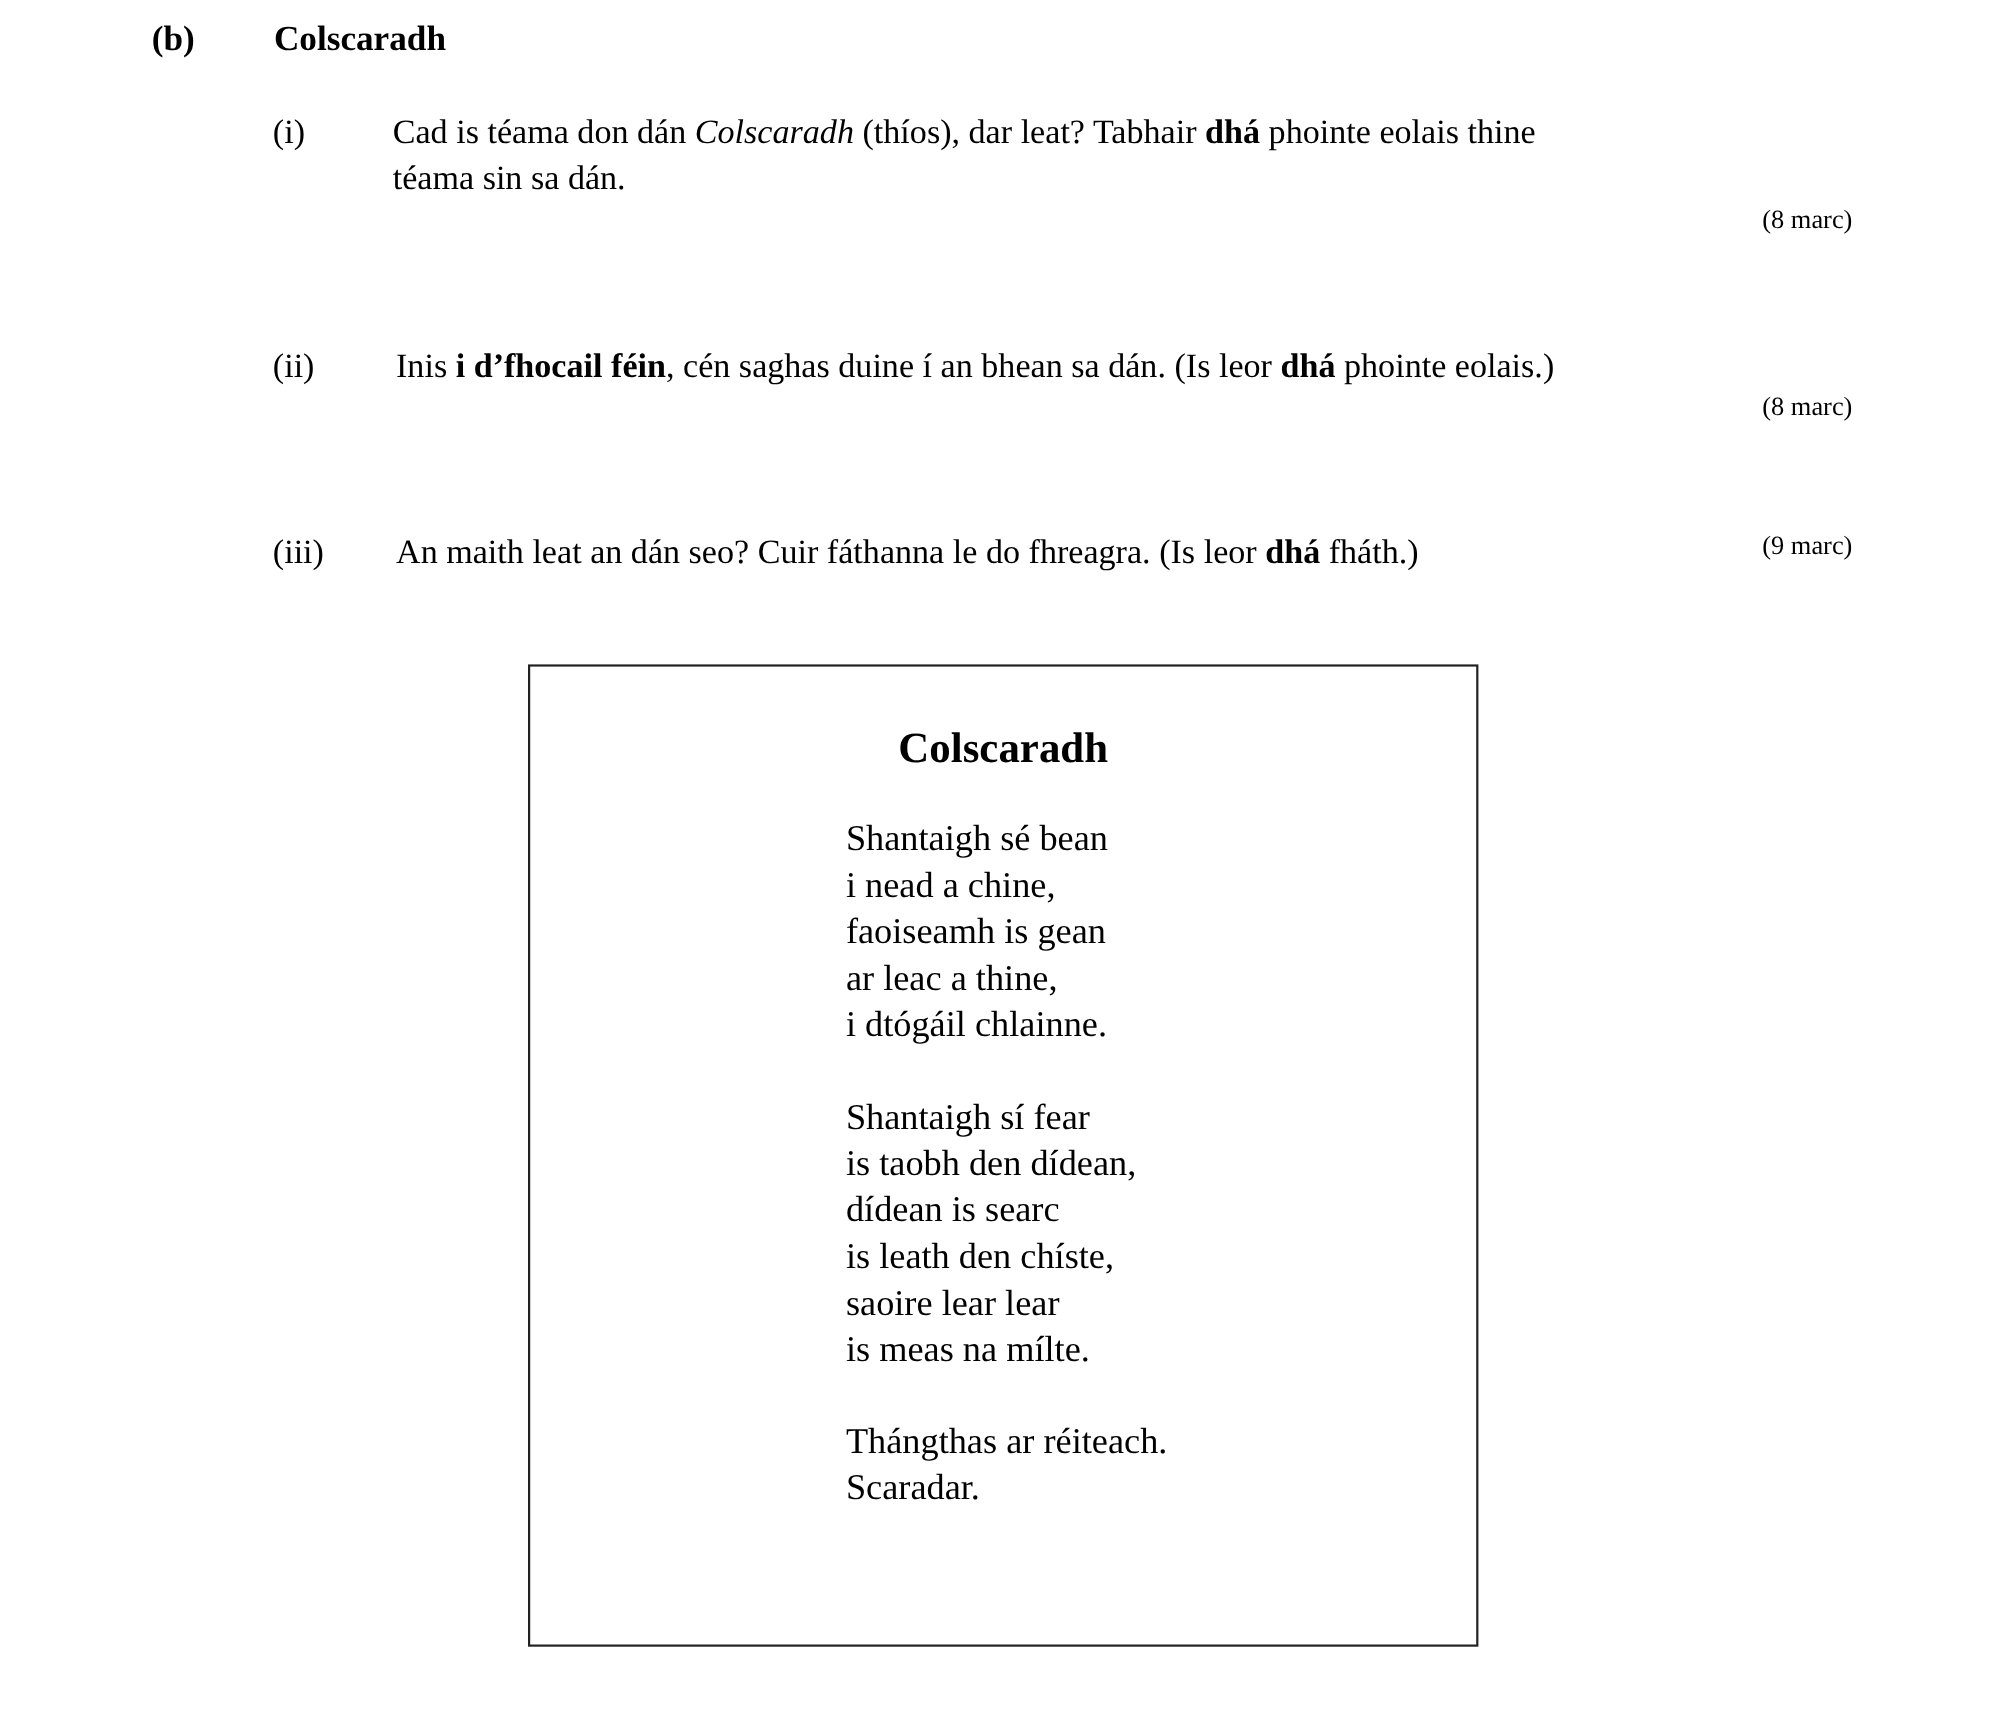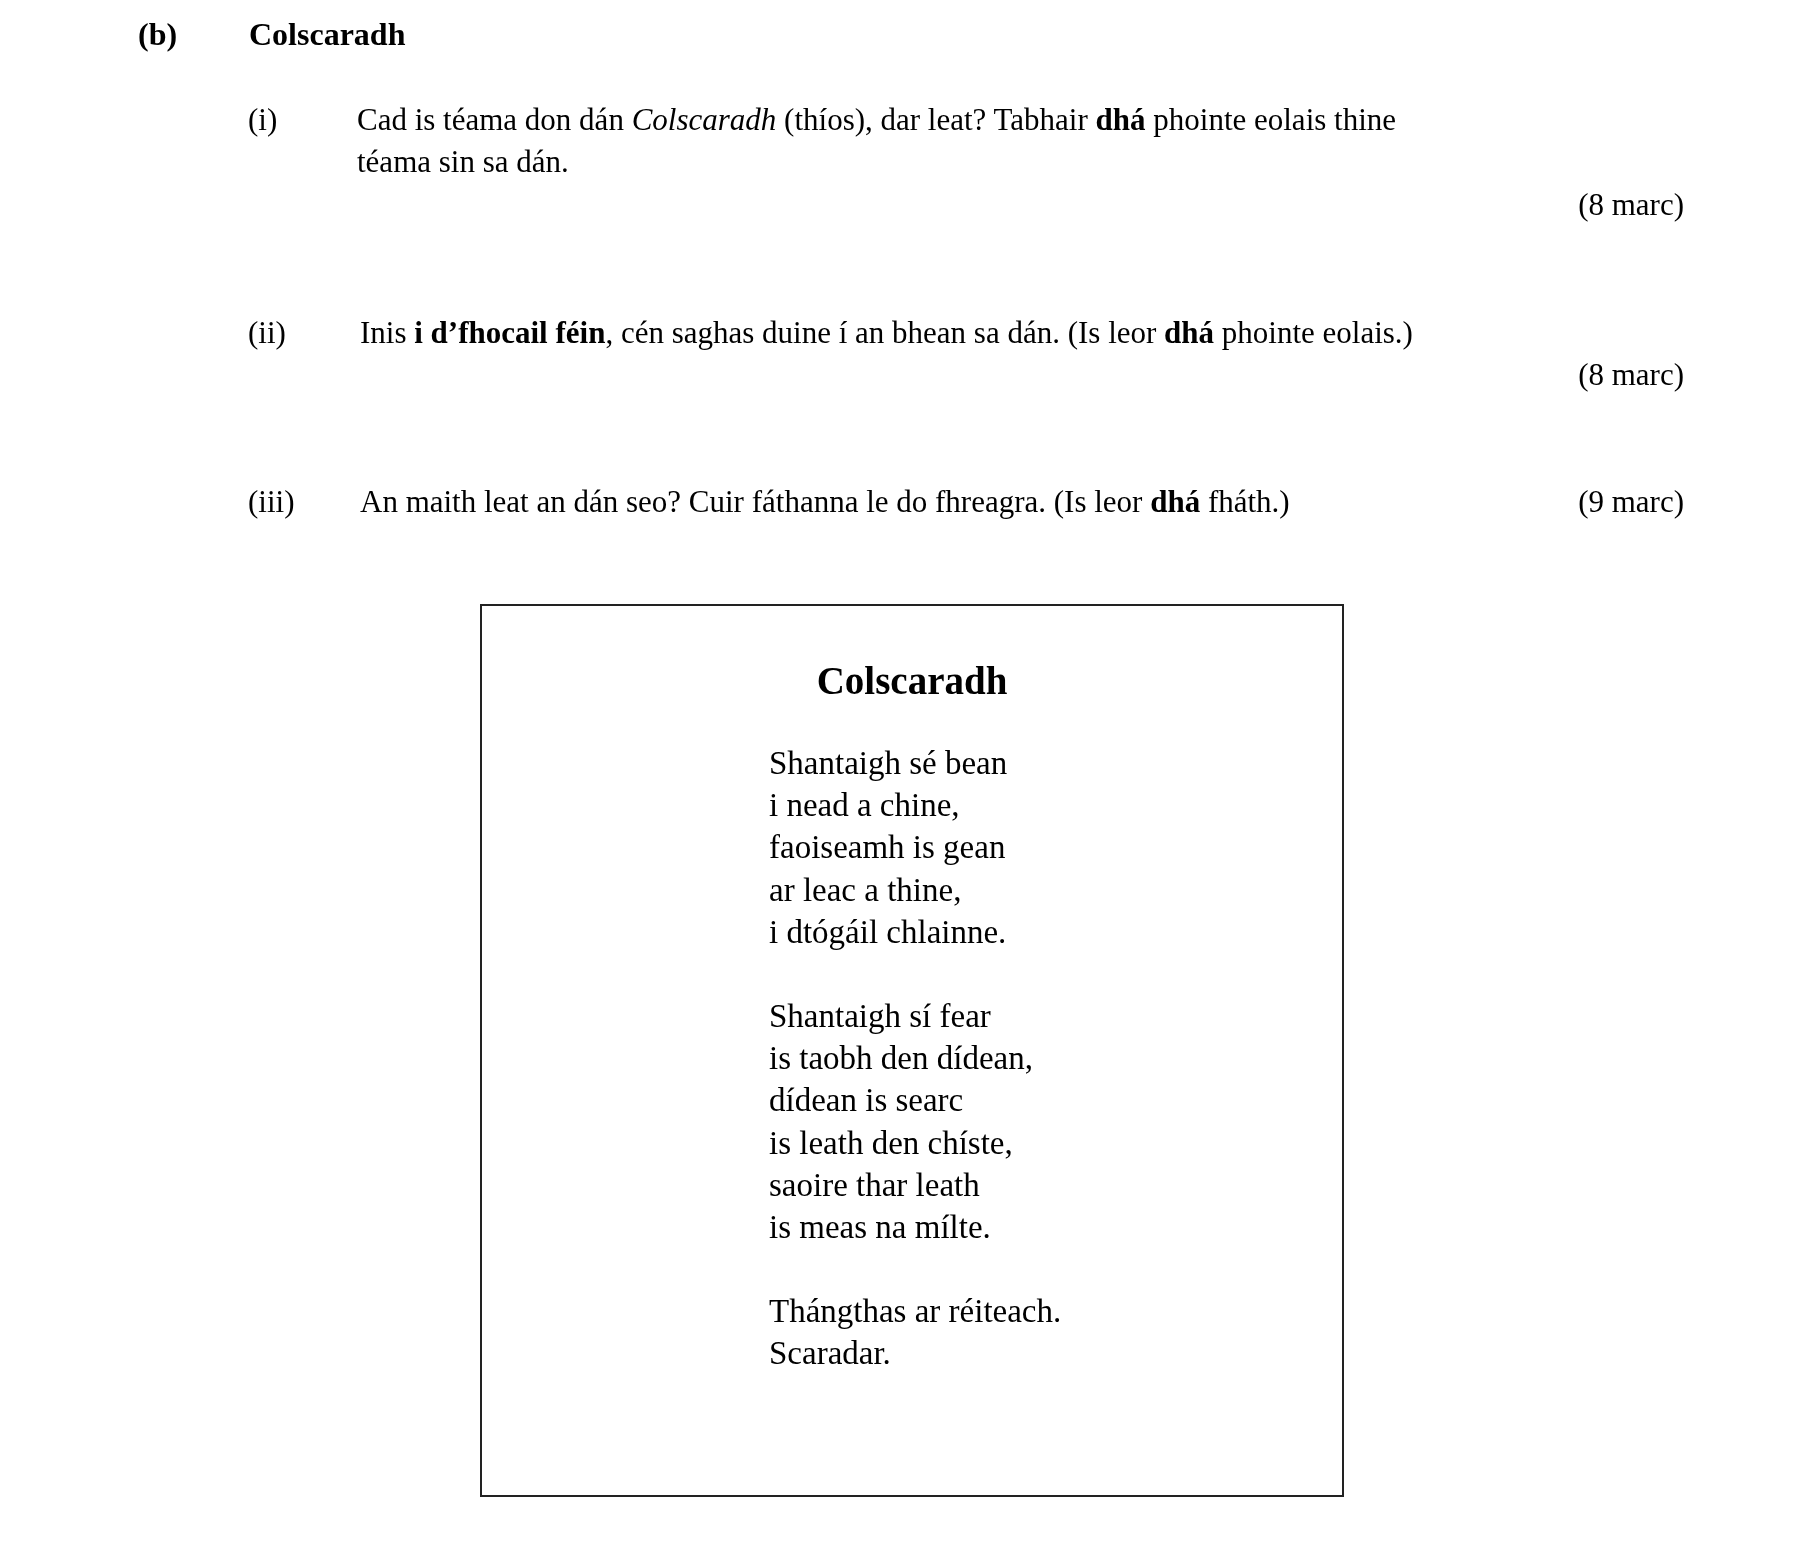--- a/index.html
+++ b/index.html
@@ -19,21 +19,21 @@
     .section-label {
       left: 138px; top: 16px;
       font-size: 32px; font-weight: bold;
     }
     .section-title {
       left: 249px; top: 16px;
       font-size: 32px; font-weight: bold;
     }
     .q-num { font-size: 31px; left: 248px; }
     .q-text { font-size: 31px; }
-    .marks { font-size: 31px; right: 134px; }
+    .marks { font-size: 24px; right: 134px; }
     .bold { font-weight: bold; }
     .ital { font-style: italic; }
 
     .poem-box {
       position: absolute;
       left: 480px; top: 604px;
       width: 864px; height: 893px;
       border: 2px solid #222222;
       box-sizing: border-box;
     }
@@ -86,21 +86,21 @@
       <span class="poem-line">i nead a chine,</span>
       <span class="poem-line">faoiseamh is gean</span>
       <span class="poem-line">ar leac a thine,</span>
       <span class="poem-line">i dtógáil chlainne.</span>
     </div>
     <div class="stanza">
       <span class="poem-line">Shantaigh sí fear</span>
       <span class="poem-line">is taobh den dídean,</span>
       <span class="poem-line">dídean is searc</span>
       <span class="poem-line">is leath den chíste,</span>
-      <span class="poem-line">saoire thar leath</span>
+      <span class="poem-line">saoire lear lear</span>
       <span class="poem-line">is meas na mílte.</span>
     </div>
     <div class="stanza">
       <span class="poem-line">Thángthas ar réiteach.</span>
       <span class="poem-line">Scaradar.</span>
     </div>
   </div>
 </div>
 
 </body></html>

